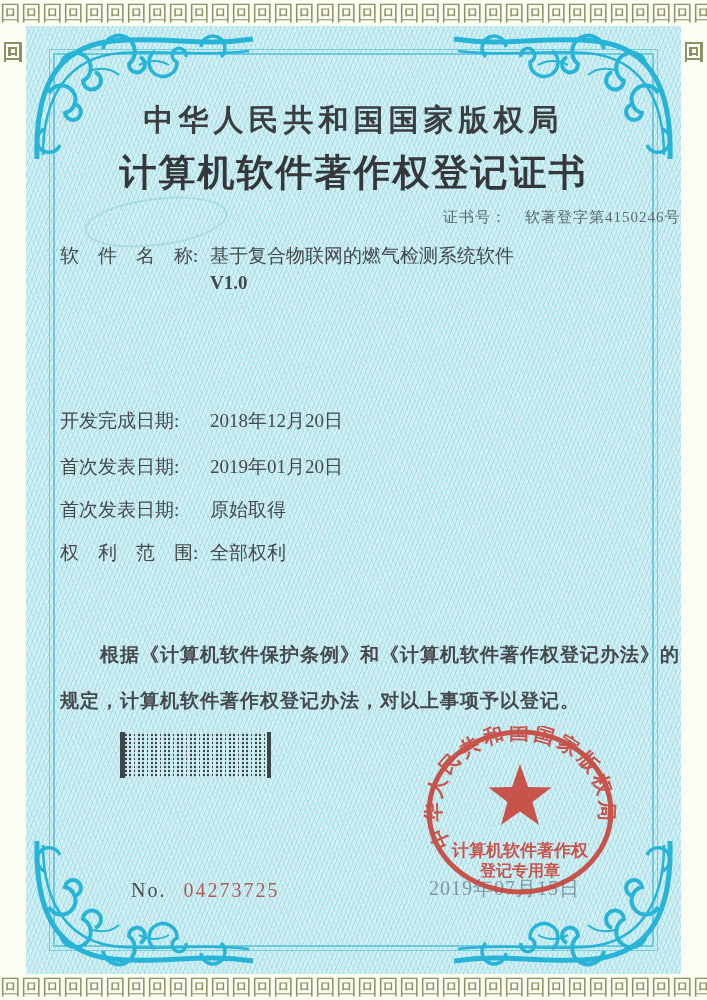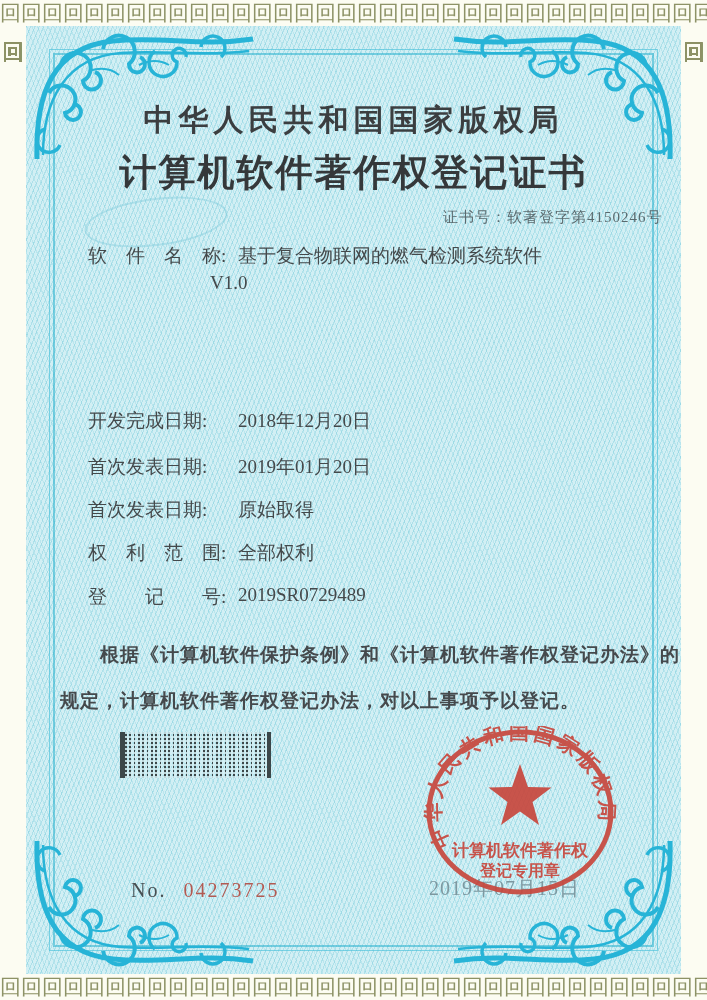--- a/index.html
+++ b/index.html
@@ -34,26 +34,26 @@
   .watermark{position:absolute;left:58px;top:172px;width:140px;height:44px;border-radius:50%;
     border:2px solid rgba(130,205,220,.45);transform:rotate(-7deg);z-index:1;}
 
   
   .t{position:absolute;z-index:3;color:#3f4345;}
   .authority{left:0;width:100%;top:74px;text-align:center;font-size:30px;font-weight:700;
     letter-spacing:5px;color:#3b3e40;}
   .cert-title{left:0;width:100%;top:122px;text-align:center;font-size:37px;font-weight:700;
     letter-spacing:2px;color:#35383a;}
   .certno{left:417px;top:182px;font-size:15px;color:#5a6a6e;letter-spacing:1px;}
-  .certno .v{margin-left:0;text-align:right;}
-
-  .field{position:absolute;left:34px;z-index:3;font-size:19px;color:#44494b;font-weight:500;white-space:nowrap;margin-left:28px;}
+  .certno .v{margin-left:18px;text-align:right;}
+
+  .field{position:absolute;left:34px;z-index:3;font-size:19px;color:#44494b;font-weight:500;white-space:nowrap;}
   .flabel{display:inline-block;min-width:125px;}
   .fvalue{position:absolute;left:150px;white-space:nowrap;}
-  .vline2{position:absolute;left:184px;z-index:3;font-size:19px;color:#44494b;}
+  .vline2{position:absolute;left:184px;z-index:3;font-size:19px;color:#44494b;font-weight:bold;}
 
   .stmt{position:absolute;left:34px;width:600px;z-index:3;font-size:19px;color:#45494c;
     letter-spacing:1px;white-space:nowrap;font-weight:bold;}
   .stmt.l1{padding-left:40px;}
 
   
   .barcode{position:absolute;left:94px;top:706px;width:142px;height:46px;z-index:3;
     border-left:5px solid #3c4749;border-right:4px solid #3c4749;
     background:
       repeating-linear-gradient(0deg, rgba(210,239,244,.85) 0 2px, rgba(0,0,0,0) 2px 4px),
@@ -178,24 +178,20 @@
     <div class="field" style="top:471px">
       <span class="flabel">首次发表日期:</span>
       <span class="fvalue">原始取得</span>
     </div>
 
     <div class="field" style="top:514px">
       <span class="flabel">权　利　范　围:</span>
       <span class="fvalue">全部权利</span>
     </div>
 
-    <div class="field" style="top:558px">
-      <span class="flabel">登　　记　　号:</span>
-      <span class="fvalue">2019SR0729489</span>
-    </div>
 
     <div class="stmt l1" style="top:616px">根据《计算机软件保护条例》和《计算机软件著作权登记办法》的</div>
     <div class="stmt" style="top:662px">规定，计算机软件著作权登记办法，对以上事项予以登记。</div>
 
     <div class="barcode"></div>
 
     <div class="seal-date">2019年07月15日</div>
 
     <div class="seal">
       <svg viewBox="0 0 196 172">

